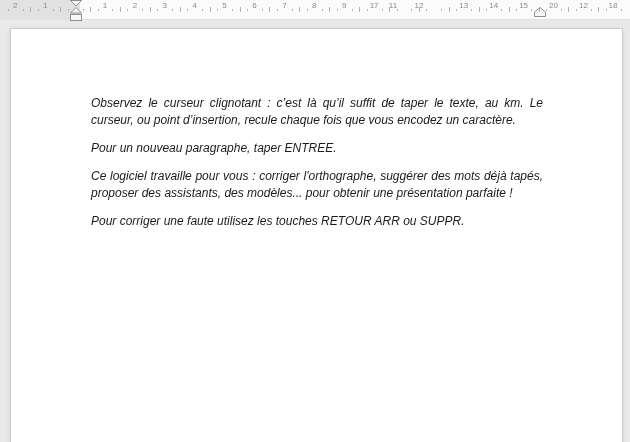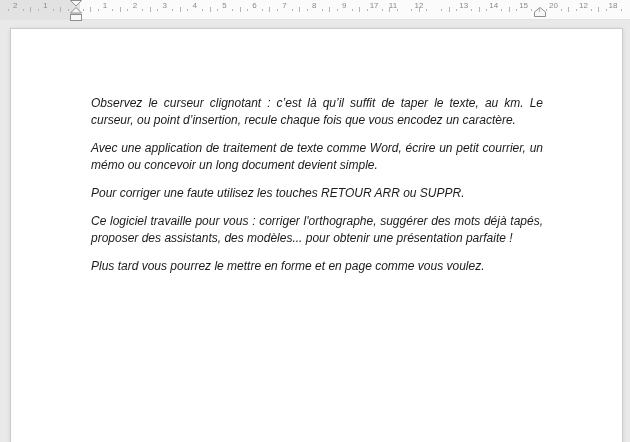--- a/index.html
+++ b/index.html
@@ -164,20 +164,19 @@
       <span class="tick quart" style="left: 575.925px;"></span>
       <span class="tick quart" style="left: 590.875px;"></span>
       <span class="tick half" style="left: 598.35px;"></span>
       <span class="tick quart" style="left: 605.825px;"></span>
       <span class="tick quart" style="left: 620.775px;"></span>
     </div>
 
   <div class="page">
     <div class="doc-text" id="doc-text">
         <p>Observez le curseur clignotant : c’est là qu’il suffit de taper le texte, au km. Le curseur, ou point d’insertion, recule chaque fois que vous encodez un caractère.</p>
-        <p>Avec une application de traitement de texte comme Word, écrire un petit courrier, un mémo ou concevoir un long document devient simple.</p>
+        <p>Pour un nouveau paragraphe, taper ENTREE.</p>
+        <p>Ce logiciel travaille pour vous : corriger l'orthographe, suggérer des mots déjà tapés, proposer des assistants, des modèles... pour obtenir une présentation parfaite !</p>
         <p>Pour corriger une faute utilisez les touches RETOUR ARR ou SUPPR.</p>
-        <p>Ce logiciel travaille pour vous : corriger l'orthographe, suggérer des mots déjà tapés, proposer des assistants, des modèles... pour obtenir une présentation parfaite !</p>
-        <p>Plus tard vous pourrez le mettre en forme et en page comme vous voulez.</p>
       </div>
   </div>
 
 </div>
 
 </body></html>

